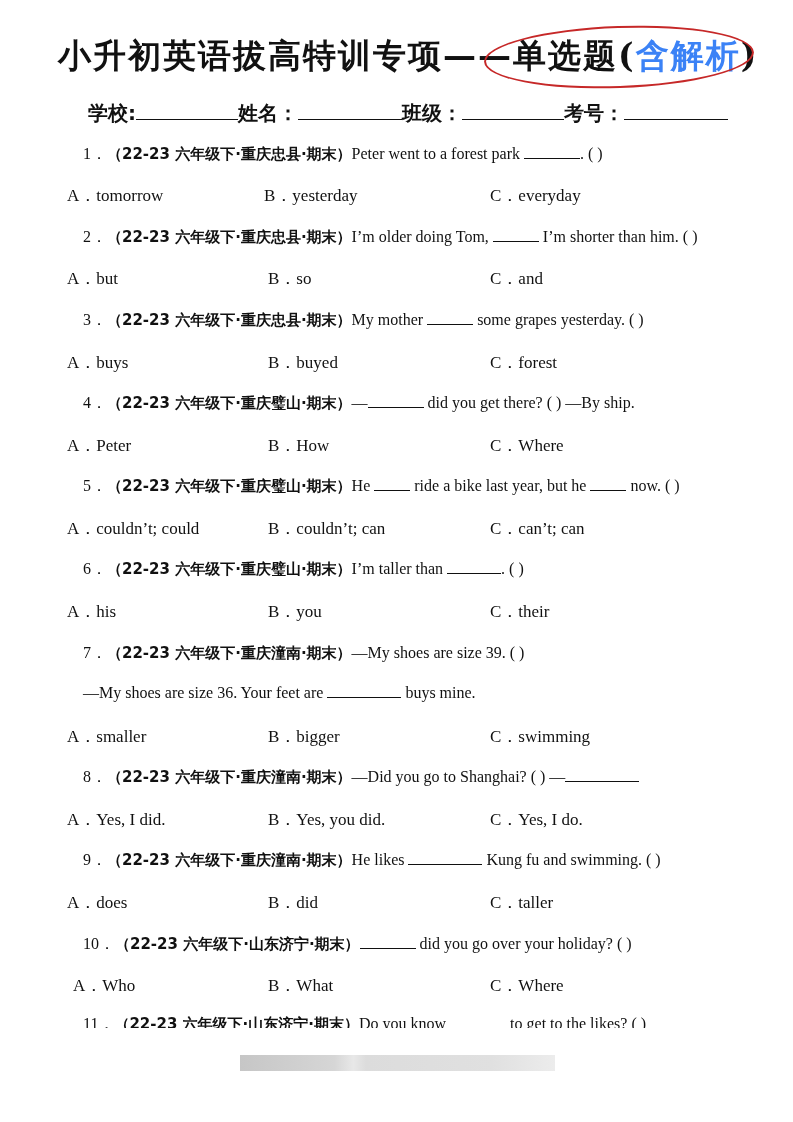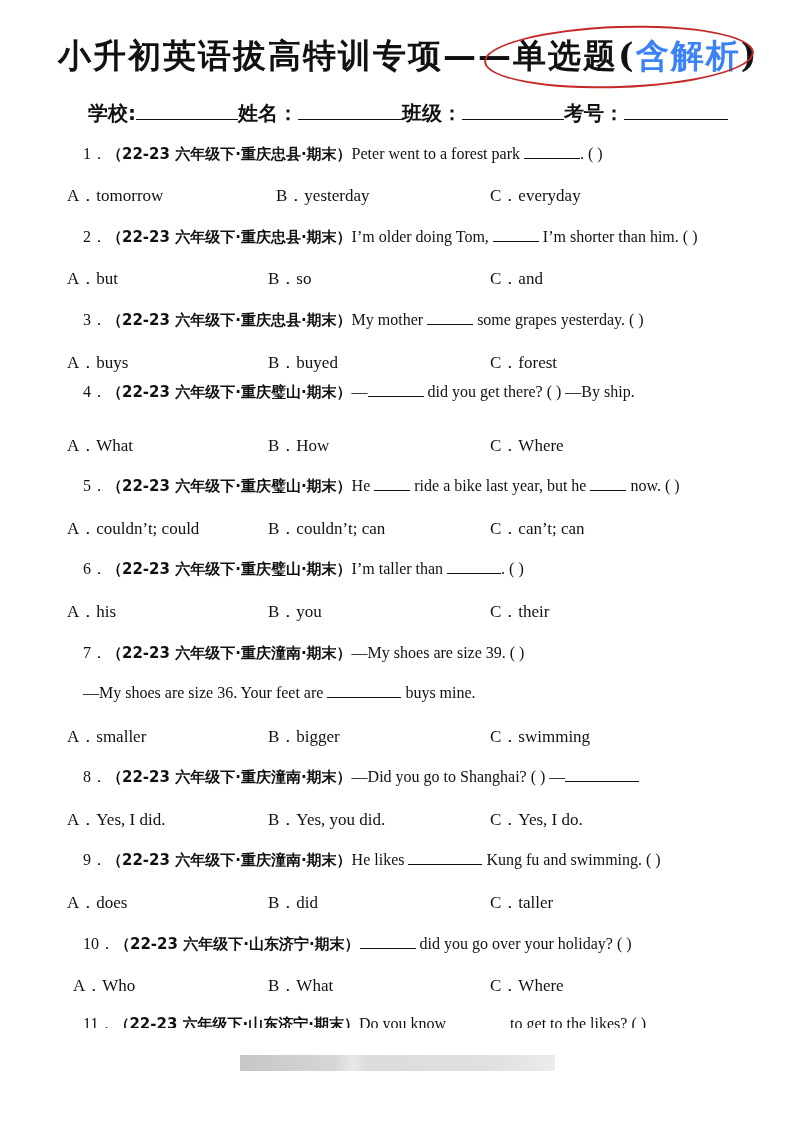--- a/index.html
+++ b/index.html
@@ -33,41 +33,41 @@
 <div class="ellipse"></div>
 
 <div class="info">
   <span>学校:</span><span class="blank" style="width:102px"></span><span>姓名：</span><span class="blank" style="width:104px"></span><span>班级：</span><span class="blank" style="width:102px"></span><span>考号：</span><span class="blank" style="width:104px"></span>
 </div>
 
 <div class="q" style="top:144px">
   <span>1．</span><span class="src">（22-23 六年级下·重庆忠县·期末）</span><span>Peter went to a forest park </span><span class="blank" style="width:56px"></span><span>. (      )</span>
 </div>
 <div class="opt" style="left:67px;top:184px">A．tomorrow</div>
-<div class="opt" style="left:276px;top:184px">B．yesterday</div>
+<div class="opt" style="left:264px;top:184px">B．yesterday</div>
 <div class="opt" style="left:490px;top:184px">C．everyday</div>
 
 <div class="q" style="top:227px">
   <span>2．</span><span class="src">（22-23 六年级下·重庆忠县·期末）</span><span>I’m older doing Tom, </span><span class="blank" style="width:46px"></span><span> I’m shorter than him. (      )</span>
 </div>
 <div class="opt" style="left:67px;top:267px">A．but</div>
 <div class="opt" style="left:268px;top:267px">B．so</div>
 <div class="opt" style="left:490px;top:267px">C．and</div>
 
 <div class="q" style="top:310px">
   <span>3．</span><span class="src">（22-23 六年级下·重庆忠县·期末）</span><span>My mother </span><span class="blank" style="width:46px"></span><span> some grapes yesterday. (      )</span>
 </div>
 <div class="opt" style="left:67px;top:351px">A．buys</div>
 <div class="opt" style="left:268px;top:351px">B．buyed</div>
 <div class="opt" style="left:490px;top:351px">C．forest</div>
 
-<div class="q" style="top:382px">
+<div class="q" style="top:393px">
   <span>4．</span><span class="src">（22-23 六年级下·重庆璧山·期末）</span><span>—</span><span class="blank" style="width:56px"></span><span> did you get there? (      )   —By ship.</span>
 </div>
-<div class="opt" style="left:67px;top:434px">A．What</div>
+<div class="opt" style="left:67px;top:434px">A．Peter</div>
 <div class="opt" style="left:268px;top:434px">B．How</div>
 <div class="opt" style="left:490px;top:434px">C．Where</div>
 
 <div class="q" style="top:476px">
   <span>5．</span><span class="src">（22-23 六年级下·重庆璧山·期末）</span><span>He </span><span class="blank" style="width:36px"></span><span> ride a bike last year, but he </span><span class="blank" style="width:36px"></span><span> now. (      )</span>
 </div>
 <div class="opt" style="left:67px;top:517px">A．couldn’t; could</div>
 <div class="opt" style="left:268px;top:517px">B．couldn’t; can</div>
 <div class="opt" style="left:490px;top:517px">C．can’t; can</div>
 

